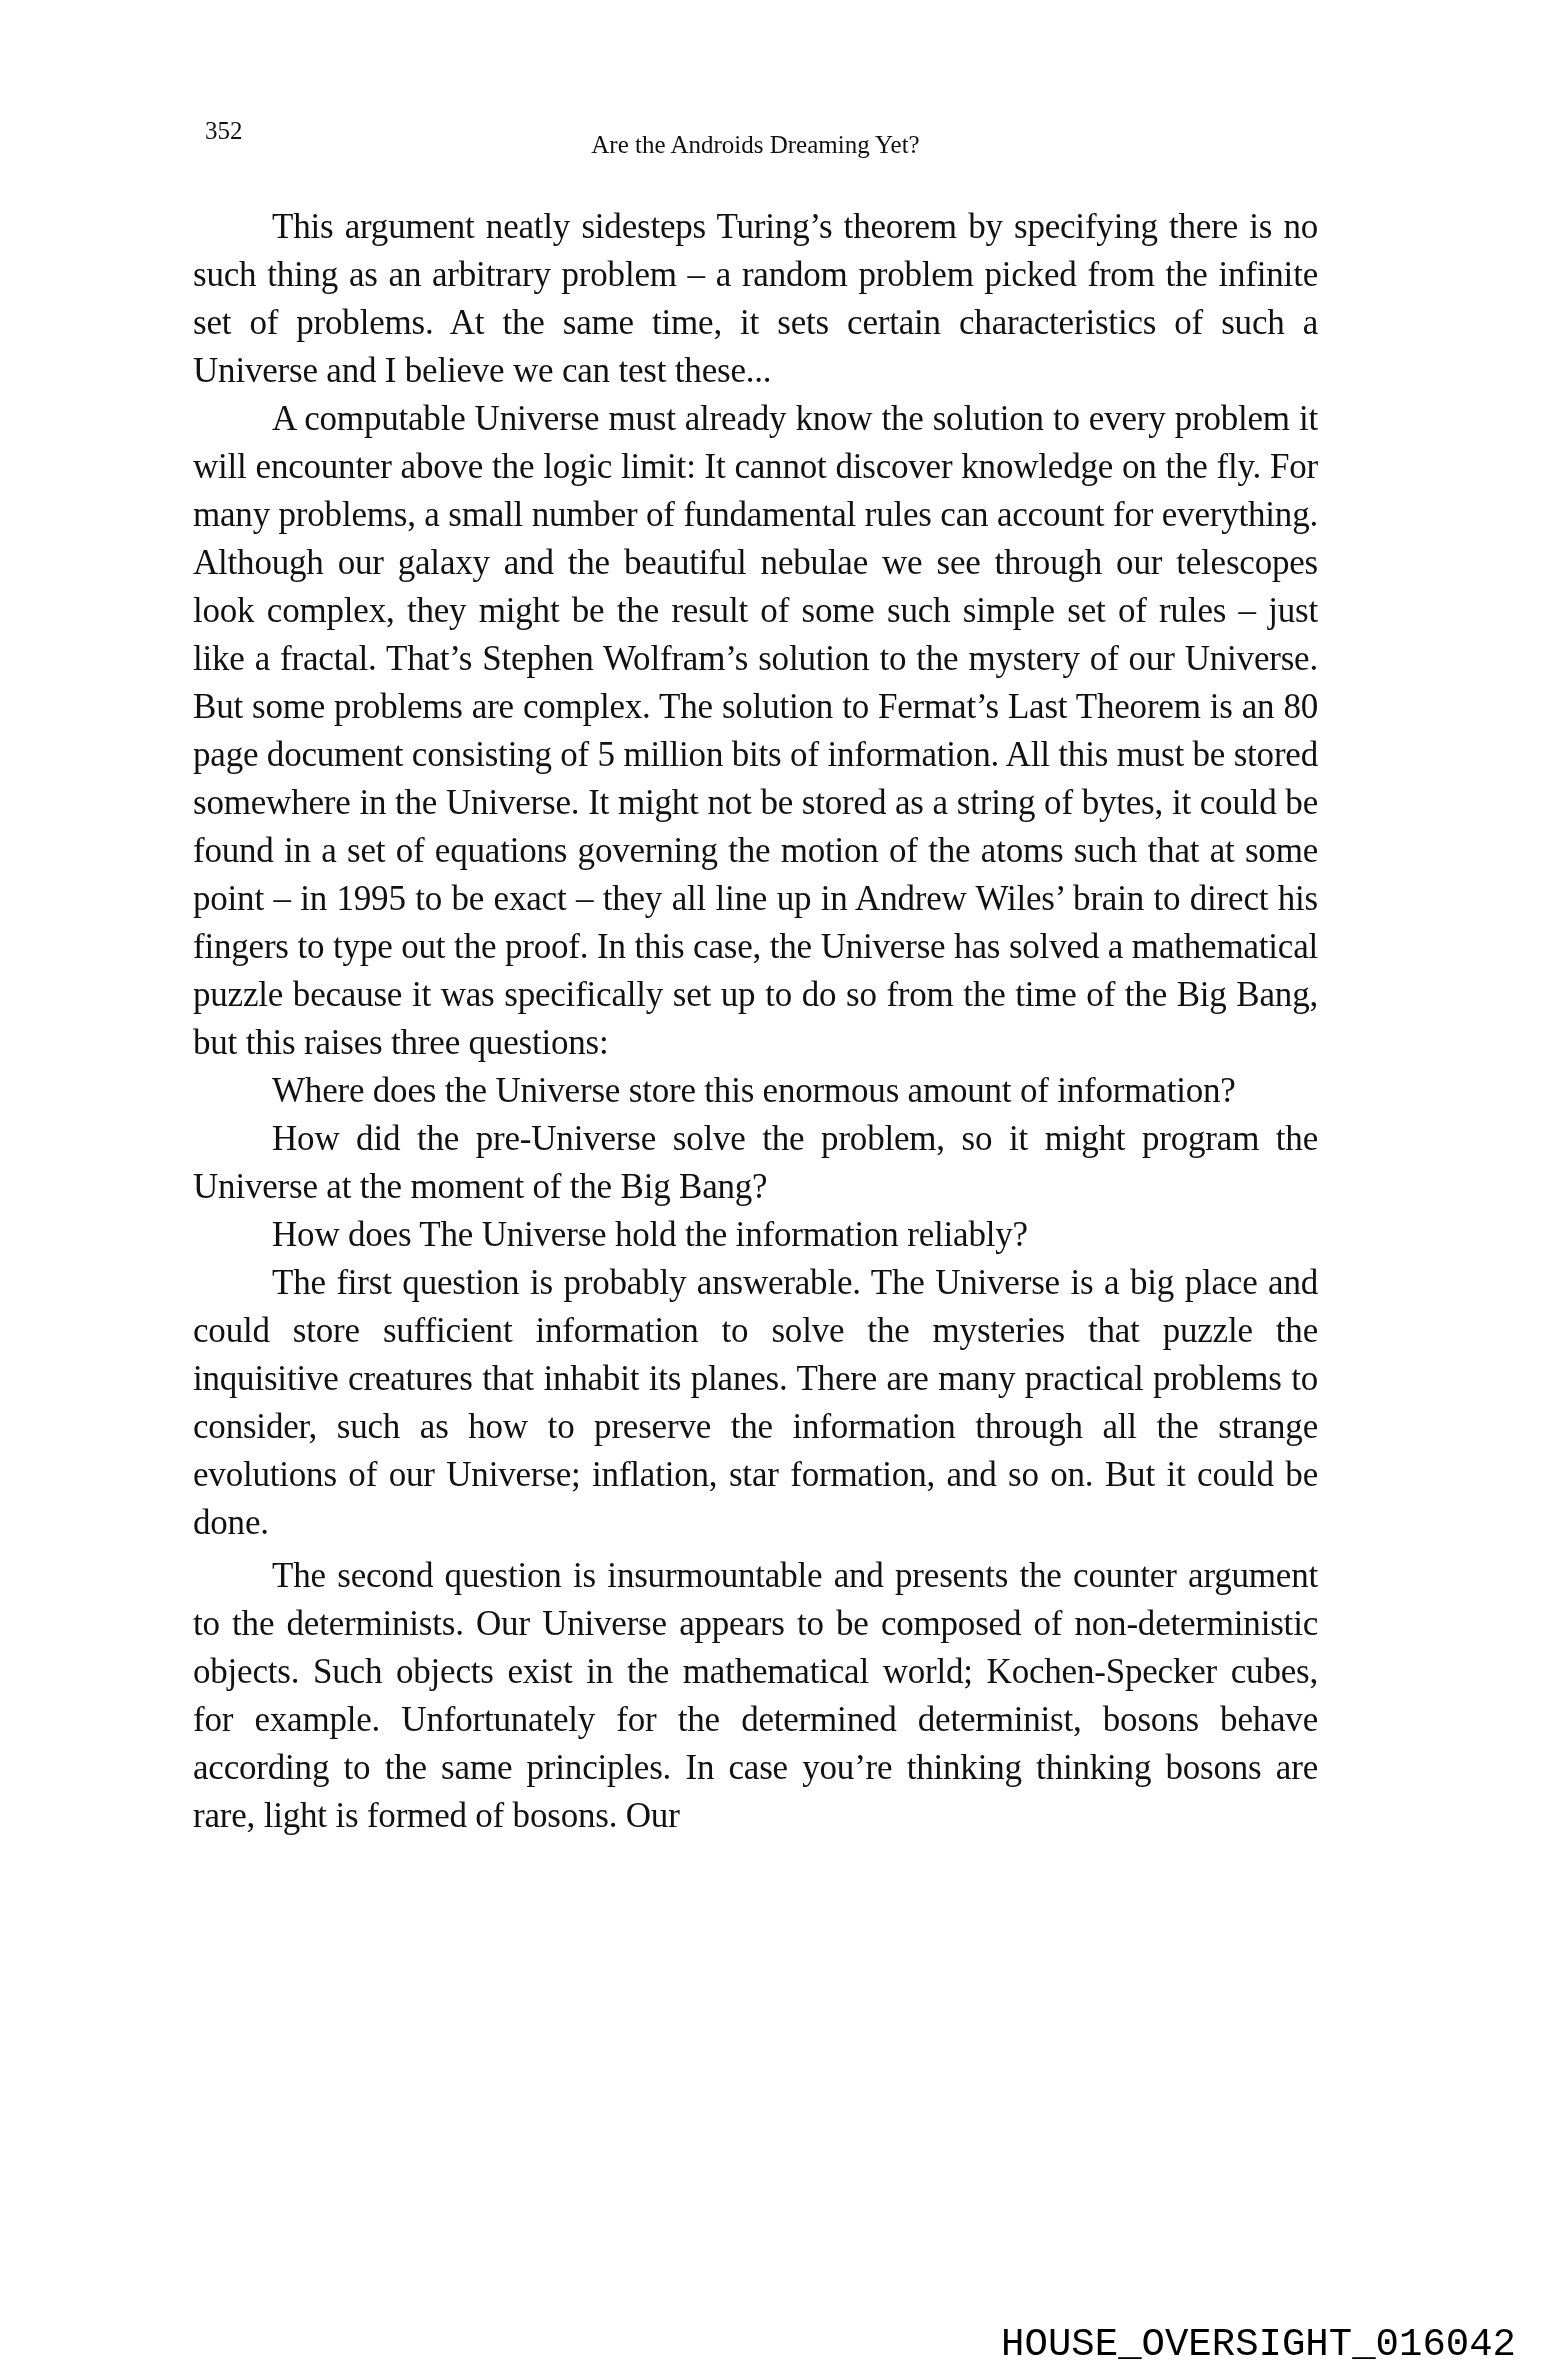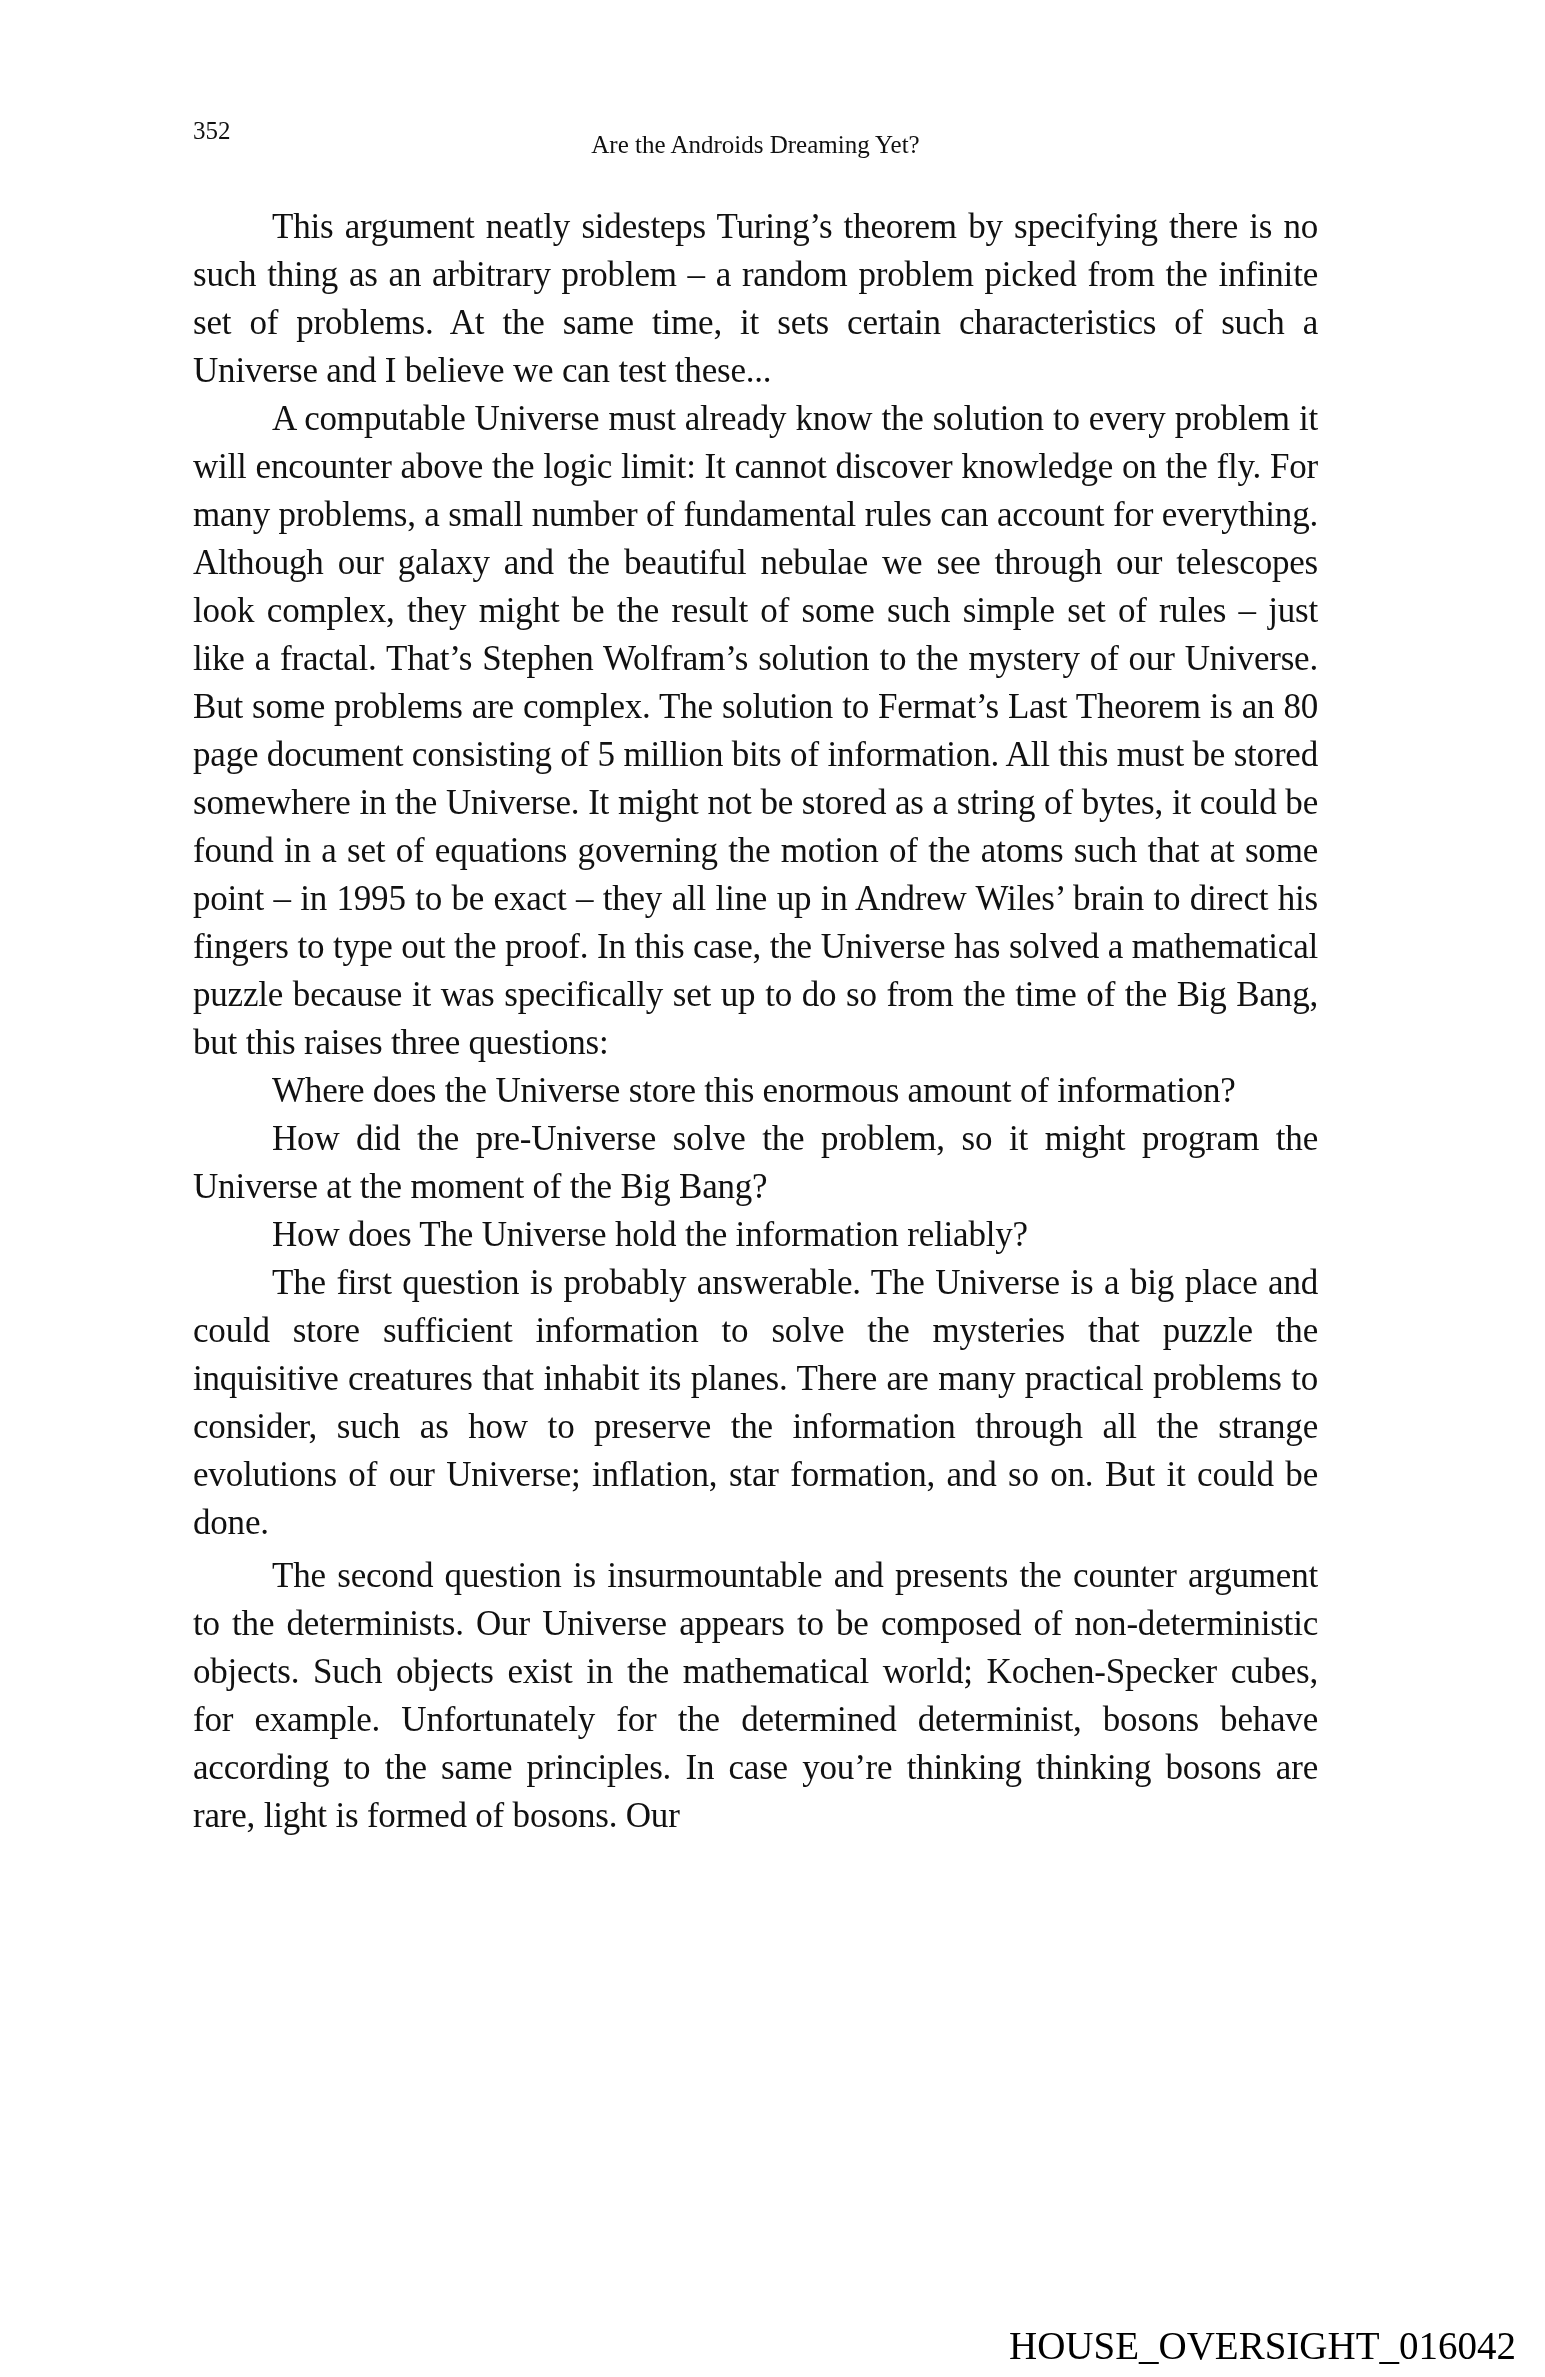--- a/index.html
+++ b/index.html
@@ -2,33 +2,33 @@
 <html style="font-size:13.7px"><head>
 <meta charset="utf-8">
 <style>
   html, body { margin: 0; padding: 0; background: #ffffff; }
   body { width: 1545px; height: 2377px; position: relative; overflow: hidden; color: #111; }
   .page { position: absolute; left: 0; top: 0; width: 1545px; height: 2377px; }
   .running-head {
     position: absolute; top: 117px; left: 193px; width: 1125px; height: 43px;
     font-family: "Liberation Serif", "DejaVu Serif", serif; font-size: 25px;
   }
-  .page-number { position: absolute; left: 0; top: 0; }
+  .page-number { position: absolute; left: 12px; top: 0; }
   .book-title { position: absolute; left: 0; right: 0; text-align: center; top: 0; margin-top: 14px; }
   .body-text {
     position: absolute; left: 193px; top: 203px; width: 1125px;
     font-family: "Liberation Serif", "DejaVu Serif", serif;
     font-size: 35px; line-height: 48px;
     text-align: justify; letter-spacing: -0.2px;
   }
   .body-text p { margin: 0; text-indent: 79px; text-align: justify; }
   .body-text p.gap { margin-top: 5px; }
   .stamp {
     position: absolute; right: 29px; top: 2323px;
-    font-family: Liberation Serif, serif; font-size: 39px;
+    font-family: Liberation Mono, monospace; font-size: 39px;
     color: #000; letter-spacing: 0px;
   }
   em { font-style: italic; }
 </style>
 </head>
 <body>
 
 <div class="page">
 
   <div class="running-head">

